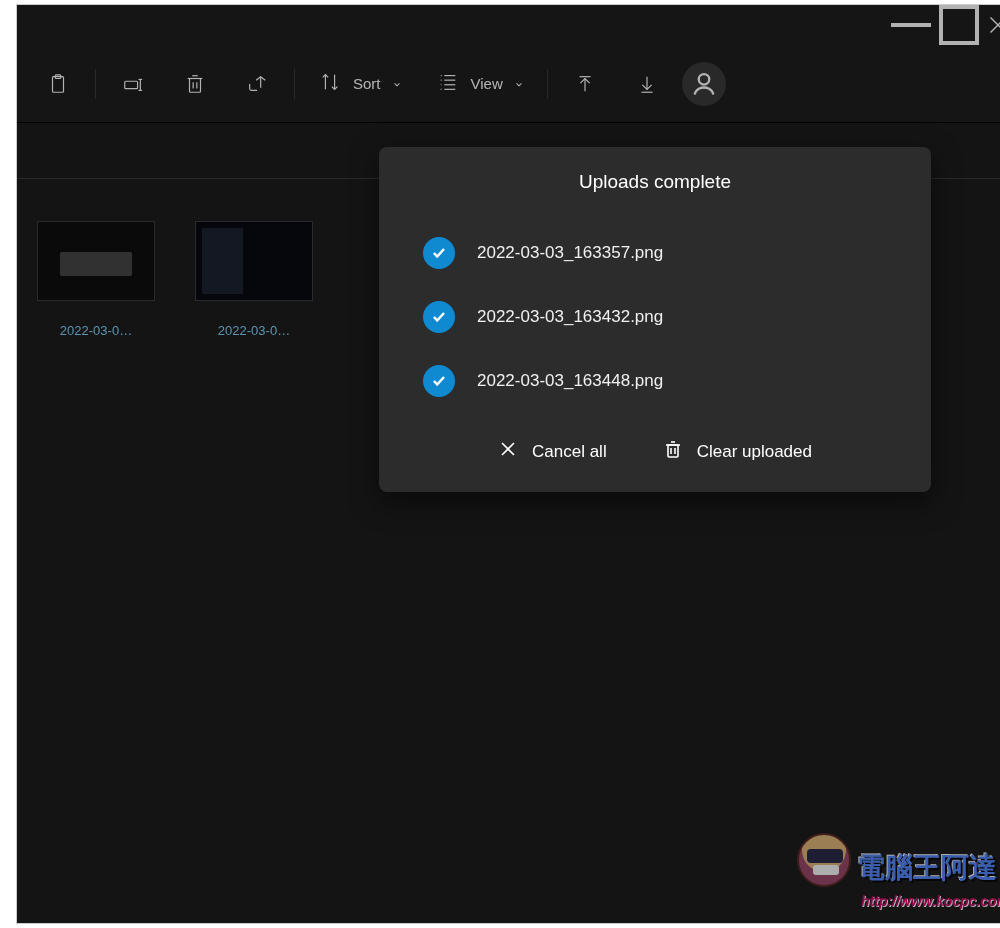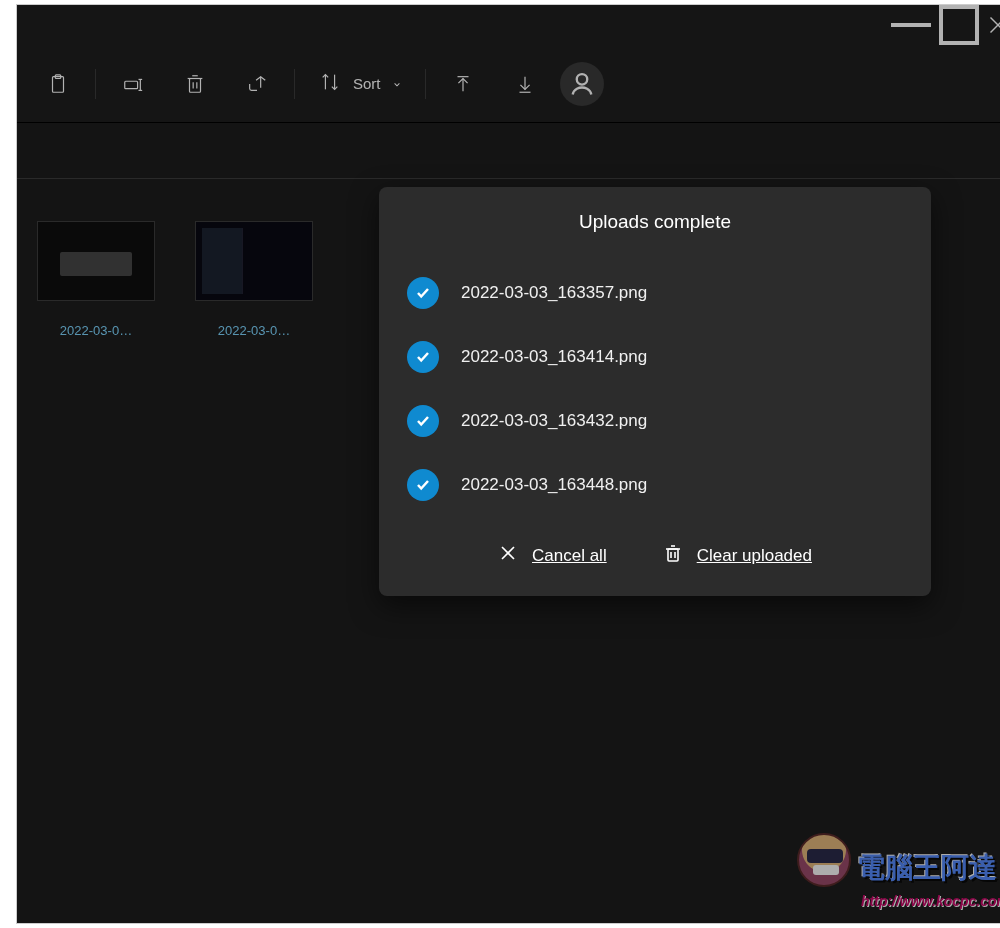--- a/index.html
+++ b/index.html
@@ -145,22 +145,21 @@
 
   
   .popup {
     position: absolute;
     left: 362px;
     top: 142px;
     width: 552px;
     background: #2c2c2c;
     border-radius: 8px;
     box-shadow: 0 10px 28px rgba(0,0,0,.55);
-    padding: 24px 0 28px;
-    margin-top: 40px;
+    padding: 24px 16px 28px;
   }
   .popup-title {
     text-align: center;
     font-size: 19px;
     color: #fff;
     font-weight: 400;
     margin-bottom: 28px;
   }
   .upload-list {
     padding: 0 28px;
@@ -181,21 +180,20 @@
   .check svg { width: 16px; height: 16px; stroke: #fff; stroke-width: 2.5; fill: none; }
   .upload-name {
     font-size: 17px;
     color: #f0f0f0;
   }
   .popup-actions {
     display: flex;
     justify-content: center;
     gap: 56px;
     margin-top: 26px;
-    text-decoration: underline;
   }
   .action {
     display: flex;
     align-items: center;
     gap: 14px;
     color: #fff;
     font-size: 17px;
   }
   .action svg { width: 20px; height: 20px; stroke: #fff; fill: none; stroke-width: 1.6; }
 
@@ -306,20 +304,40 @@
             <path d="M14 17l3 3 3-3"></path>
           </svg>
       </span>
       <span>Sort</span>
       <span>
         <svg class="caret" viewBox="0 0 10 10">
             <path d="M2 3l3 3 3-3"></path>
           </svg>
       </span>
     </div>
+    <div class="tbtn">
+      <span>
+        <svg viewBox="0 0 24 24">
+            <line x1="4" y1="5" x2="5" y2="5"></line>
+            <line x1="8" y1="5" x2="20" y2="5"></line>
+            <line x1="4" y1="10" x2="5" y2="10"></line>
+            <line x1="8" y1="10" x2="20" y2="10"></line>
+            <line x1="4" y1="15" x2="5" y2="15"></line>
+            <line x1="8" y1="15" x2="20" y2="15"></line>
+            <line x1="4" y1="20" x2="5" y2="20"></line>
+            <line x1="8" y1="20" x2="20" y2="20"></line>
+          </svg>
+      </span>
+      <span>View</span>
+      <span>
+        <svg class="caret" viewBox="0 0 10 10">
+            <path d="M2 3l3 3 3-3"></path>
+          </svg>
+      </span>
+    </div>
     <div class="sep"></div>
     <div class="tbtn icon-only">
       <svg viewBox="0 0 24 24">
           <line x1="12" y1="20" x2="12" y2="6"></line>
           <path d="M7 11l5-5 5 5"></path>
           <line x1="6" y1="4" x2="18" y2="4"></line>
         </svg>
     </div>
     <div class="tbtn icon-only">
       <svg viewBox="0 0 24 24">
@@ -359,28 +377,20 @@
             </svg>
           </div>
         <div class="upload-name">2022-03-03_163357.png</div>
       </div>
       <div class="upload-row">
         <div class="check">
             <svg viewBox="0 0 16 16">
               <path d="M3 8l3.2 3.5L13 4"></path>
             </svg>
           </div>
-        <div class="upload-name">2022-03-03_163414.png</div>
-      </div>
-      <div class="upload-row">
-        <div class="check">
-            <svg viewBox="0 0 16 16">
-              <path d="M3 8l3.2 3.5L13 4"></path>
-            </svg>
-          </div>
         <div class="upload-name">2022-03-03_163432.png</div>
       </div>
       <div class="upload-row">
         <div class="check">
             <svg viewBox="0 0 16 16">
               <path d="M3 8l3.2 3.5L13 4"></path>
             </svg>
           </div>
         <div class="upload-name">2022-03-03_163448.png</div>
       </div>

